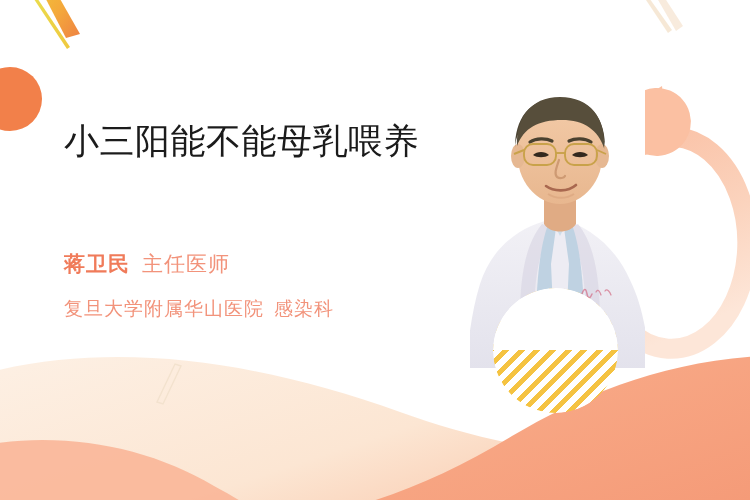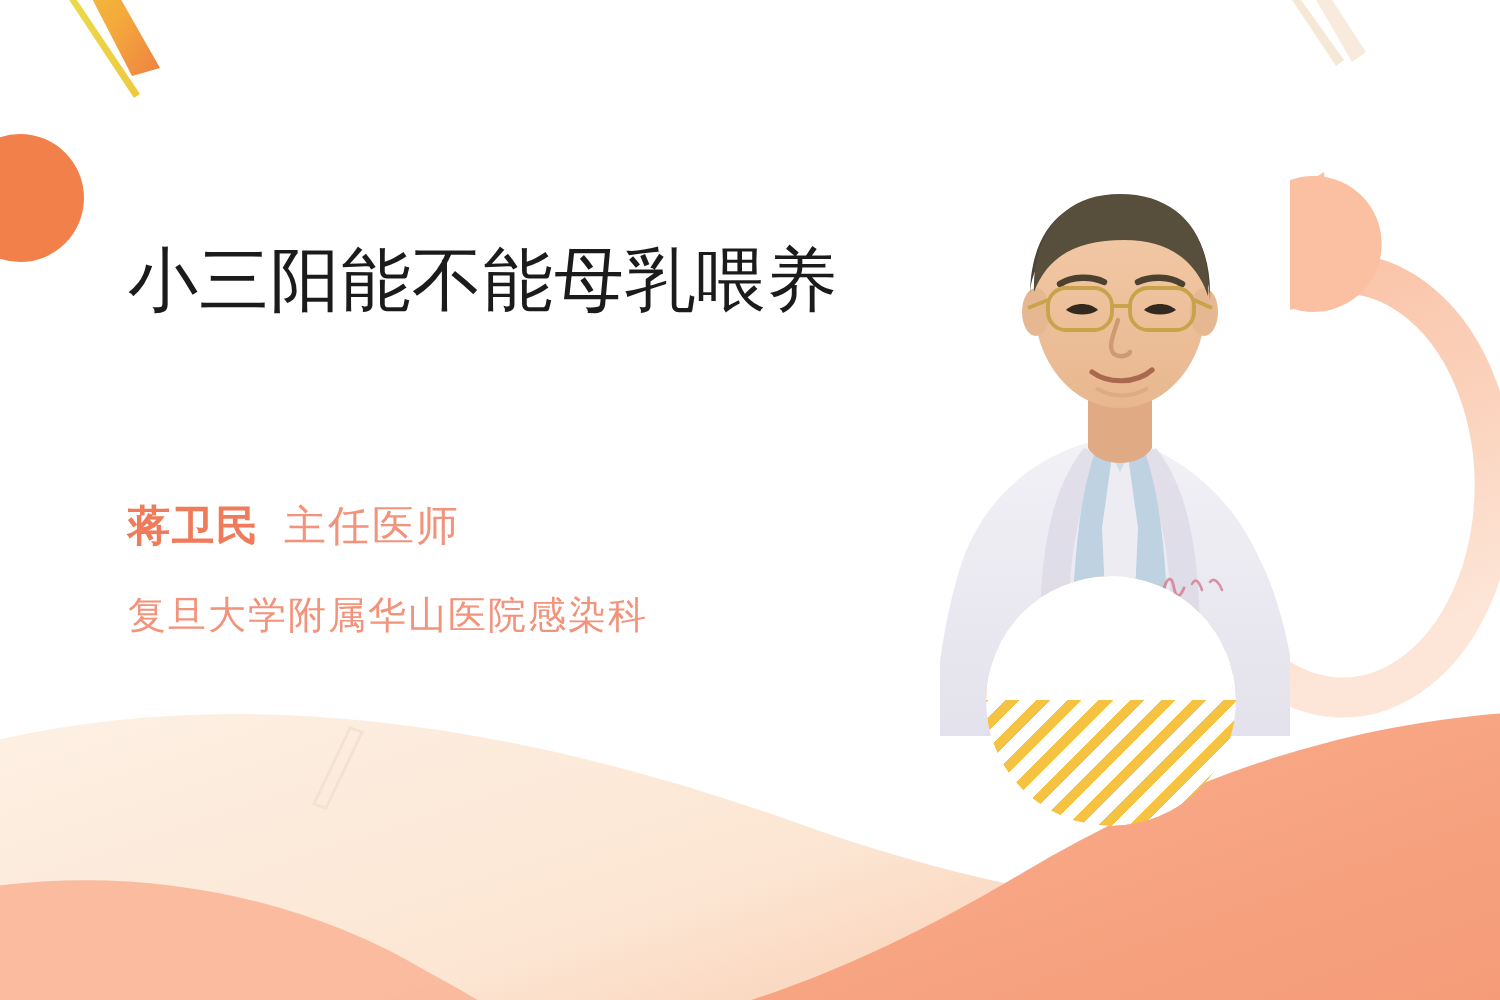--- a/index.html
+++ b/index.html
@@ -75,20 +75,21 @@
   }
   .byline-row2 {
     font-size: 19px;
     line-height: 1.5;
     color: #F2937B;
     letter-spacing: 1px;
     margin-top: 15px;
     white-space: nowrap;
   }
   .dept {
+    margin-left: 10px;
   }
 
   
   .portrait-wrap {
     position: absolute;
     left: 470px;
     top: 78px;
     width: 175px;
     height: 290px;
   }

